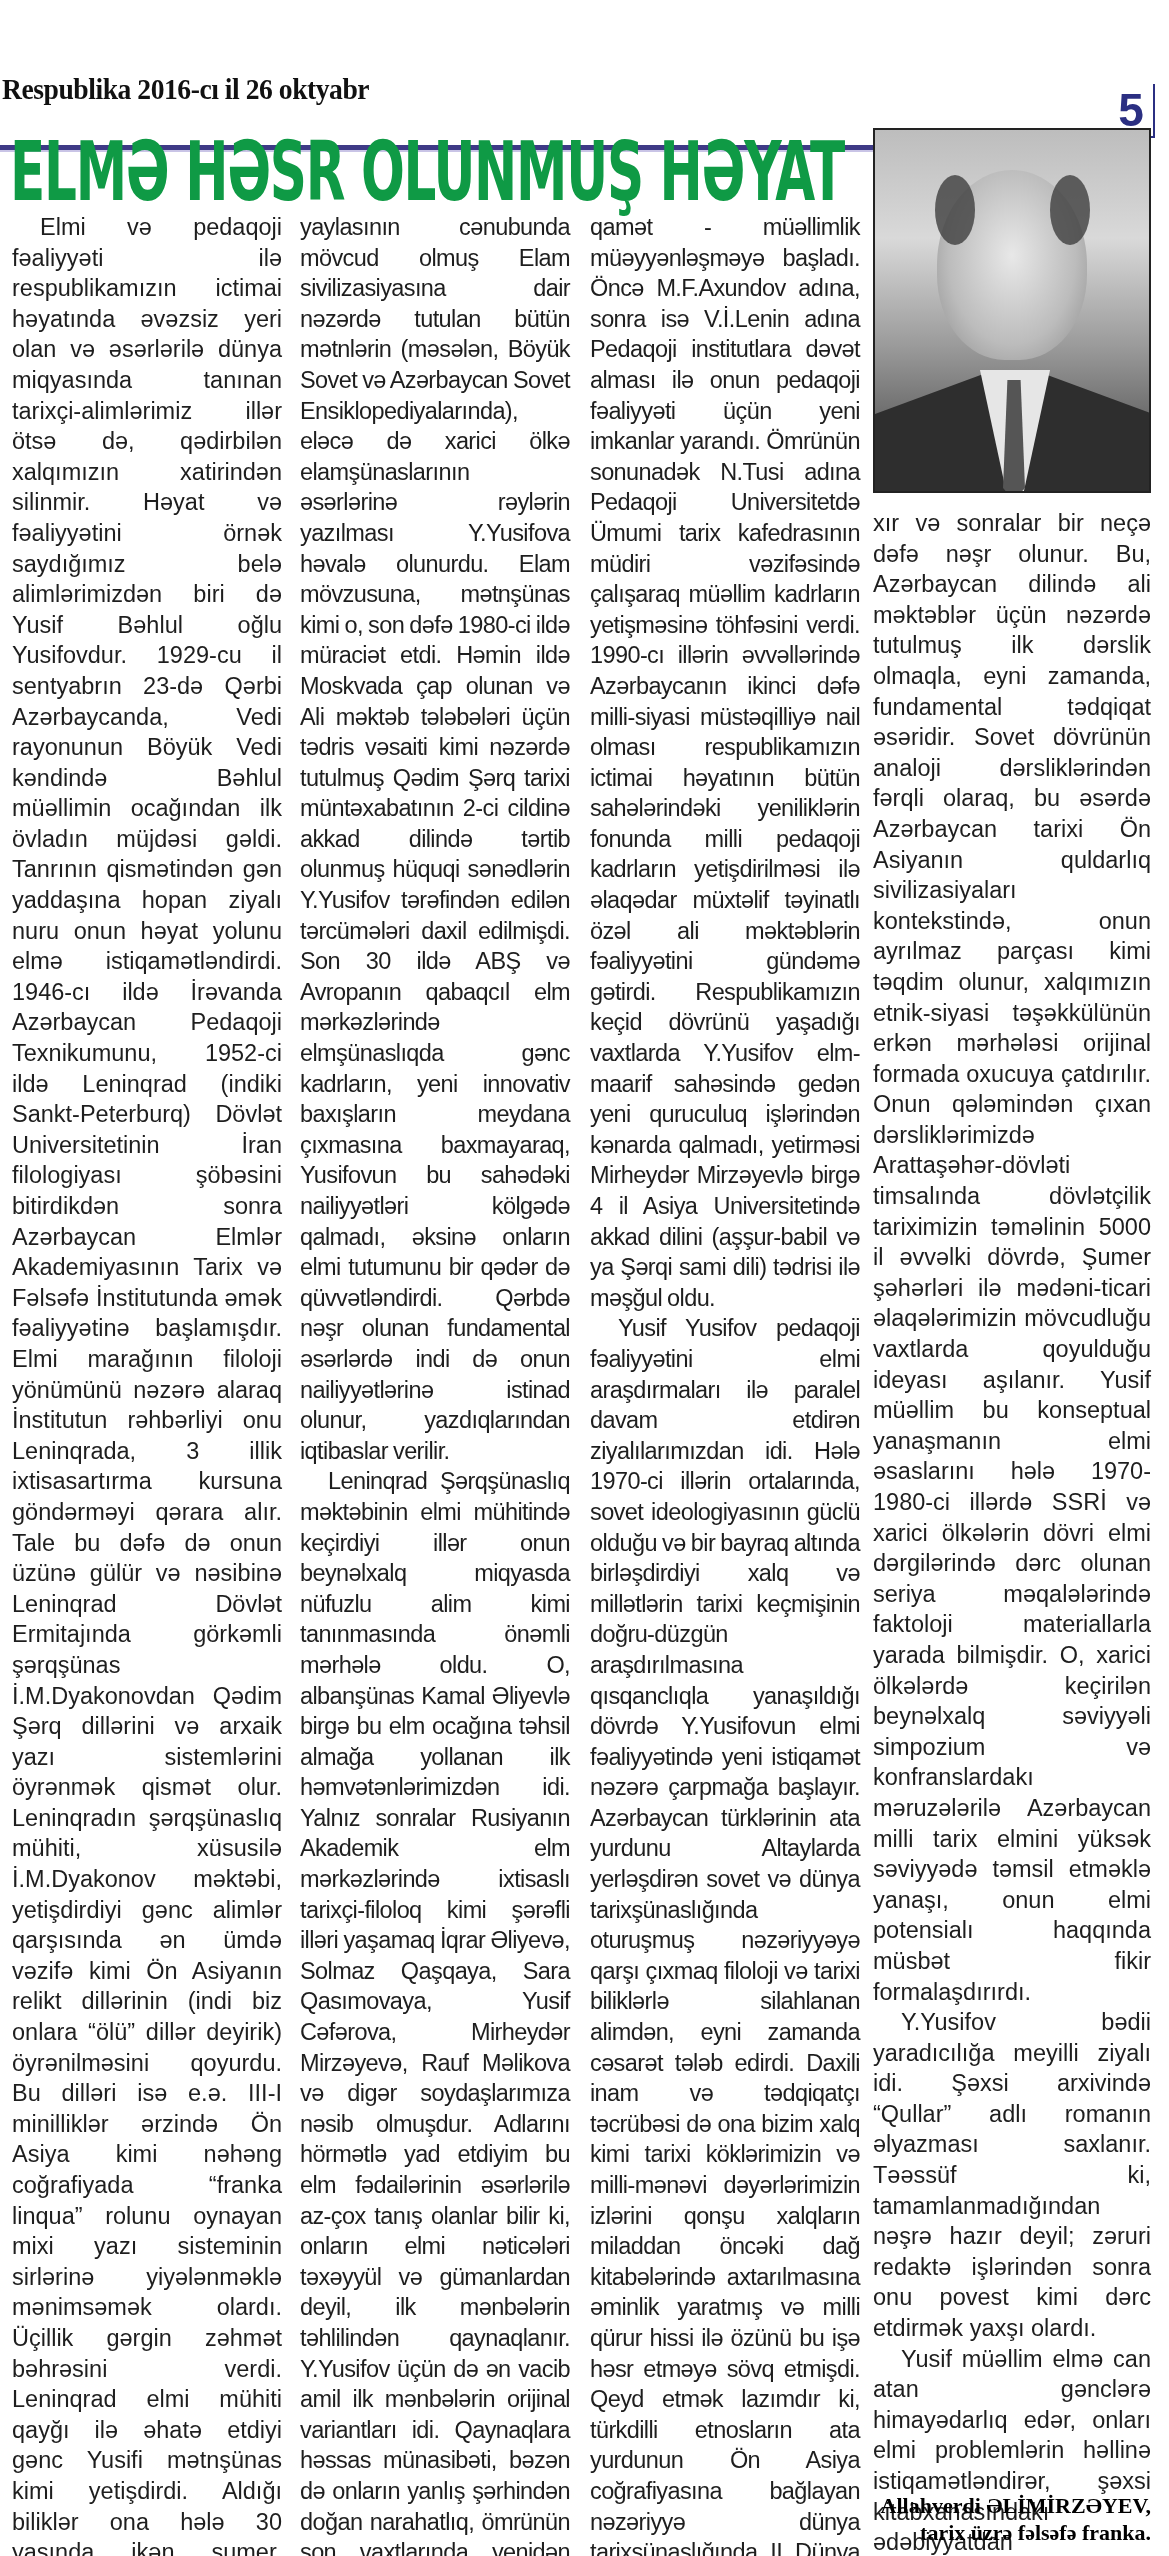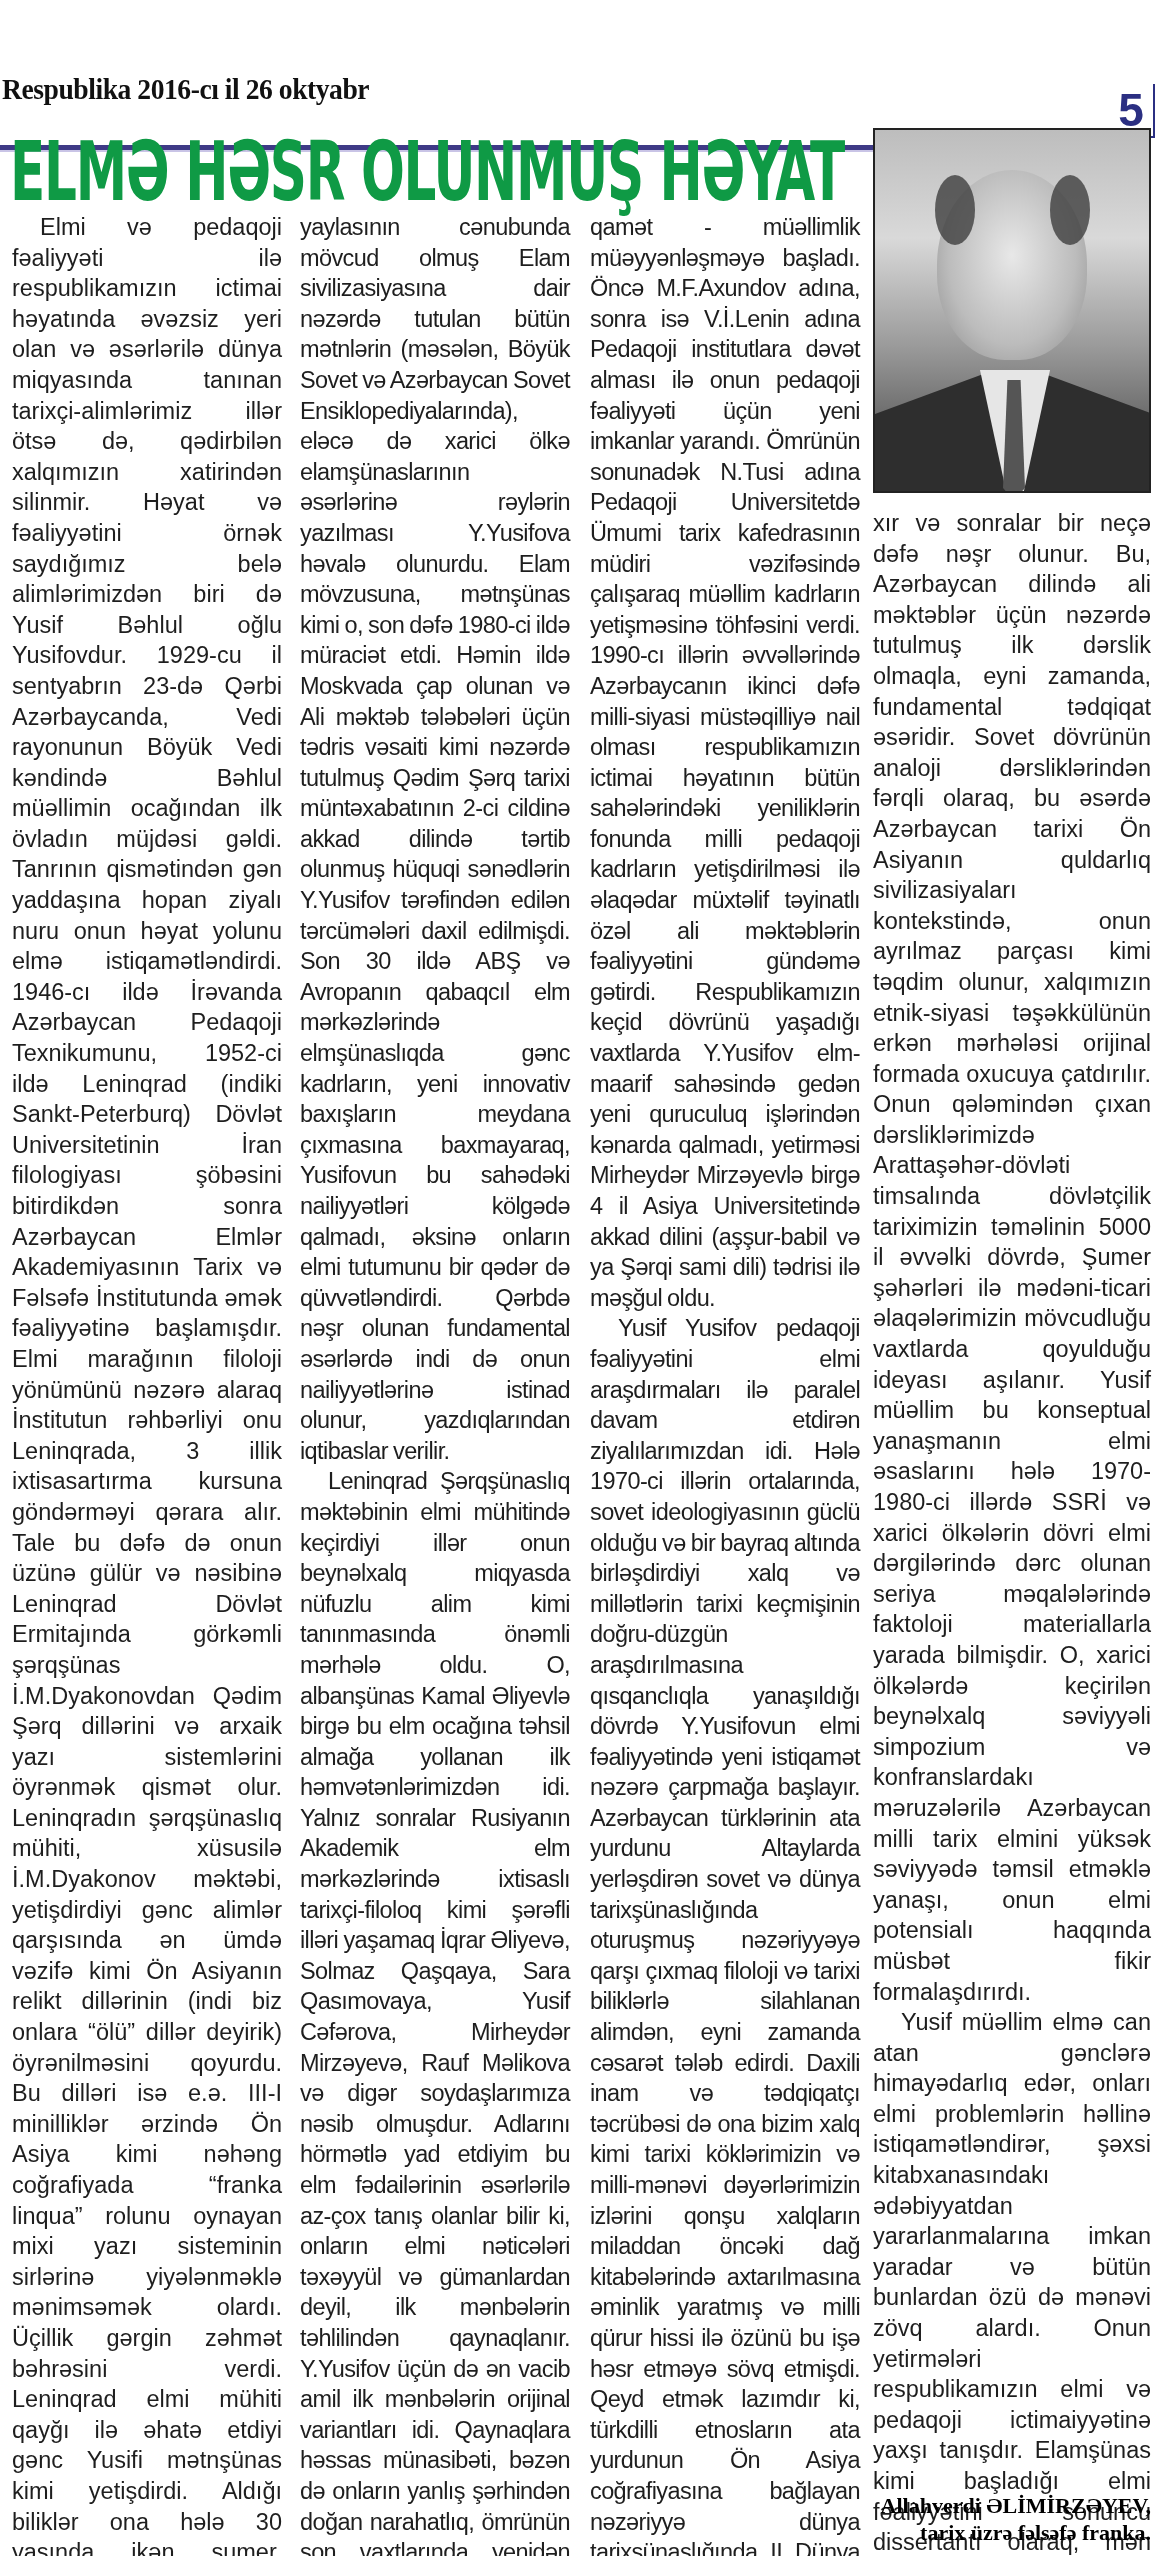--- a/index.html
+++ b/index.html
@@ -59,20 +59,21 @@
 </div>
 
 <div class="col c3 narrow">
   <p>qamət - müəllimlik müəyyənləşməyə başladı. Öncə M.F.Axundov adına, sonra isə V.İ.Lenin adına Pedaqoji institutlara dəvət alması ilə onun pedaqoji fəaliyyəti üçün yeni imkanlar yarandı. Ömrünün sonunadək N.Tusi adına Pedaqoji Universitetdə Ümumi tarix kafedrasının müdiri vəzifəsində çalışaraq müəllim kadrların yetişməsinə töhfəsini verdi. 1990-cı illərin əvvəllərində Azərbaycanın ikinci dəfə milli-siyasi müstəqilliyə nail olması respublikamızın ictimai həyatının bütün sahələrindəki yeniliklərin fonunda milli pedaqoji kadrların yetişdirilməsi ilə əlaqədar müxtəlif təyinatlı özəl ali məktəblərin fəaliyyətini gündəmə gətirdi. Respublikamızın keçid dövrünü yaşadığı vaxtlarda Y.Yusifov elm-maarif sahəsində gedən yeni quruculuq işlərindən kənarda qalmadı, yetirməsi Mirheydər Mirzəyevlə birgə 4 il Asiya Universitetində akkad dilini (aşşur-babil və ya Şərqi sami dili) tədrisi ilə məşğul oldu.</p>
   <p class="ind">Yusif Yusifov pedaqoji fəaliyyətini elmi araşdırmaları ilə paralel davam etdirən ziyalılarımızdan idi. Hələ 1970-ci illərin ortalarında, sovet ideologiyasının güclü olduğu və bir bayraq altında birləşdirdiyi xalq və millətlərin tarixi keçmişinin doğru-düzgün araşdırılmasına qısqanclıqla yanaşıldığı dövrdə Y.Yusifovun elmi fəaliyyətində yeni istiqamət nəzərə çarpmağa başlayır. Azərbaycan türklərinin ata yurdunu Altaylarda yerləşdirən sovet və dünya tarixşünaslığında oturuşmuş nəzəriyyəyə qarşı çıxmaq filoloji və tarixi biliklərlə silahlanan alimdən, eyni zamanda cəsarət tələb edirdi. Daxili inam və tədqiqatçı təcrübəsi də ona bizim xalq kimi tarixi köklərimizin və milli-mənəvi dəyərlərimizin izlərini qonşu xalqların miladdan öncəki dağ kitabələrində axtarılmasına əminlik yaratmış və milli qürur hissi ilə özünü bu işə həsr etməyə sövq etmişdi. Qeyd etmək lazımdır ki, türkdilli etnosların ata yurdunun Ön Asiya coğrafiyasına bağlayan nəzəriyyə dünya tarixşünaslığında II Dünya müharibəsinə qədər yaşamaqda davam edirdi. Bu nəzəriyyəni nəinki Türkiyədə (K.Z.Koşay, M.Dalkılıc, A.Dilaçar), müəyyən tərəddüdlərlə, hətta, digər Qərb ölkələrində (F.Vaysbax, B.Landsberger) dəstəkləyən alimlər olmuşdur. Onların araşdırmalarından ötən müddət ərzində Y.Yusifov əvvəllər məlum olmayan yeni mənbələrin məlumatlarını da cəlb etməklə prototürk toplumlarının etnik fenomen kimi formalaşdığı coğrafi arealı dəqiqləşdirərək, onu Azərbaycanın Arazdan cənubdakı tarixi torpaqlarına bağlaya bildi. Bu istiqamətdə yazdığı məqalələr “Sovet türkologiyası”, “Azərbaycan filologiyası məsələləri”, “Tarix və onun problemləri” kimi mötəbər nəşrlərə daxil edildi. Bu konsepsiya yetirməsi S.Kərimovla müştərək hazırladığı “Toponimikanın əsasları” kitabında və akademik Z.Bünyadovla birgə müəllifi və elmi redaktoru olduğu “Azərbaycan tarixi” dərsliyində də əksini tapdı.</p>
 
 </div>
 
 <div class="col c4">
   <p>xır və sonralar bir neçə dəfə nəşr olunur. Bu, Azərbaycan dilində ali məktəblər üçün nəzərdə tutulmuş ilk dərslik olmaqla, eyni zamanda, fundamental tədqiqat əsəridir. Sovet dövrünün analoji dərsliklərindən fərqli olaraq, bu əsərdə Azərbaycan tarixi Ön Asiyanın quldarlıq sivilizasiyaları kontekstində, onun ayrılmaz parçası kimi təqdim olunur, xalqımızın etnik-siyasi təşəkkülünün erkən mərhələsi orijinal formada oxucuya çatdırılır. Onun qələmindən çıxan dərsliklərimizdə Arattaşəhər-dövləti timsalında dövlətçilik tariximizin təməlinin 5000 il əvvəlki dövrdə, Şumer şəhərləri ilə mədəni-ticari əlaqələrimizin mövcudluğu vaxtlarda qoyulduğu ideyası aşılanır. Yusif müəllim bu konseptual yanaşmanın elmi əsaslarını hələ 1970-1980-ci illərdə SSRİ və xarici ölkələrin dövri elmi dərgilərində dərc olunan seriya məqalələrində faktoloji materiallarla yarada bilmişdir. O, xarici ölkələrdə keçirilən beynəlxalq səviyyəli simpozium və konfranslardakı məruzələrilə Azərbaycan milli tarix elmini yüksək səviyyədə təmsil etməklə yanaşı, onun elmi potensialı haqqında müsbət fikir formalaşdırırdı.</p>
+  <p class="ind">Y.Yusifov bədii yaradıcılığa meyilli ziyalı idi. Şəxsi arxivində “Qullar” adlı romanın əlyazması saxlanır. Təəssüf ki, tamamlanmadığından nəşrə hazır deyil; zəruri redaktə işlərindən sonra onu povest kimi dərc etdirmək yaxşı olardı.</p>
   <p class="ind">Yusif müəllim elmə can atan gənclərə himayədarlıq edər, onları elmi problemlərin həllinə istiqamətləndirər, şəxsi kitabxanasındakı ədəbiyyatdan yararlanmalarına imkan yaradar və bütün bunlardan özü də mənəvi zövq alardı. Onun yetirmələri respublikamızın elmi və pedaqoji ictimaiyyətinə yaxşı tanışdır. Elamşünas kimi başladığı elmi fəaliyyətini sonuncu dissertantı olaraq, mən davam etdirirəm. Mixi yazılar üzrə mütəxəssis kimi yetişməyim onun müəllim zəhmətinin nəticəsidir.</p>
 
 </div>
 
 <div class="sig">
   <div>Allahverdi ƏLİMİRZƏYEV,</div>
   <div>tarix üzrə fəlsəfə franka.</div>
 </div>
 
 </body></html>

